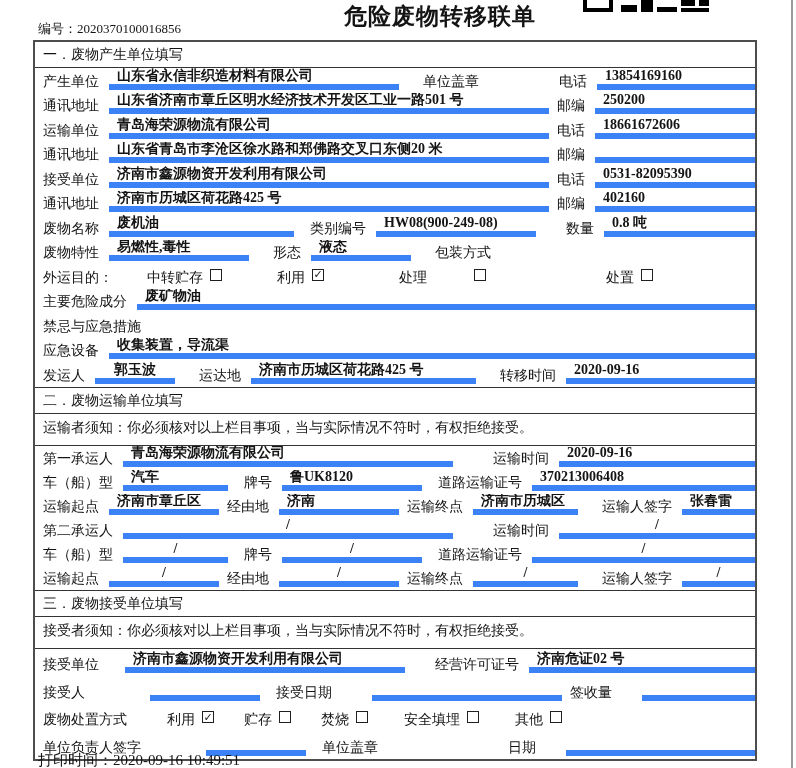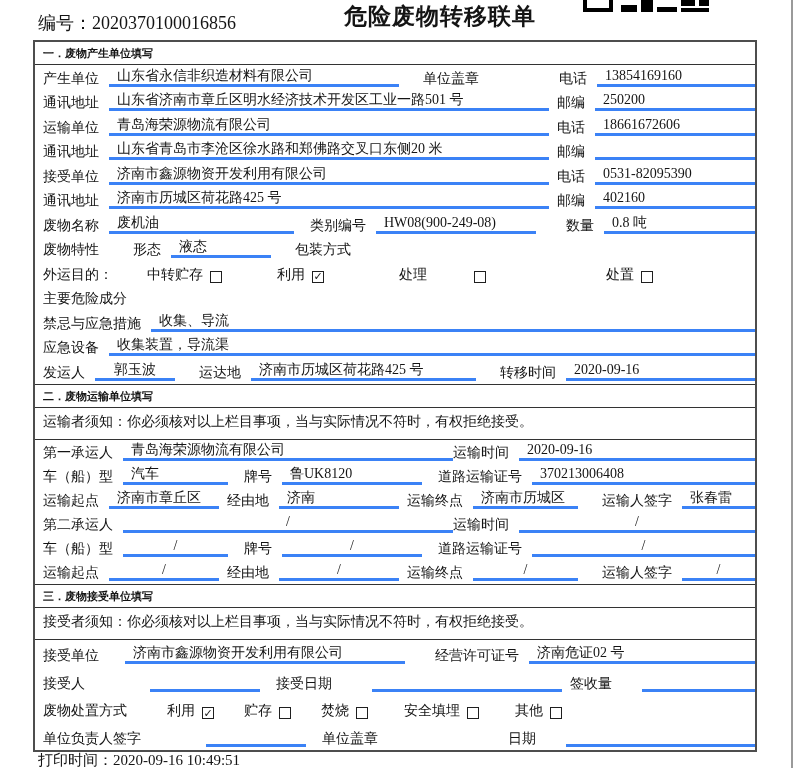--- a/index.html
+++ b/index.html
@@ -3,21 +3,21 @@
 <meta charset="utf-8">
 <style>
   html,body{margin:0;padding:0;}
   body{
     width:796px;height:768px;background:#ffffff;position:relative;overflow:hidden;
     font-family:"Liberation Serif","DejaVu Serif",serif;
     color:#141414;font-size:14px;
   }
   
   .doc-header{position:absolute;top:0;left:0;width:796px;height:40px;}
-  .serial{position:absolute;left:38px;top:11px;font-size:18px;white-space:nowrap;}
+  .serial{position:absolute;left:38px;top:20px;font-size:13px;white-space:nowrap;}
   .doc-title{
     position:absolute;left:80px;top:1px;width:720px;margin:0;text-align:center;
     font-size:23px;font-weight:bold;letter-spacing:1px;
     font-family:"Liberation Sans","DejaVu Sans",sans-serif;
   }
   
   .qr{position:absolute;left:583px;top:0;width:130px;height:13px;}
   .qr div{position:absolute;background:#000;}
   .qr .qb1{left:0;top:0;width:30px;height:12px;background:transparent;
            border:4px solid #000;border-top:none;box-sizing:border-box;}
@@ -29,53 +29,53 @@
   .qr .qb7{left:116px;top:0;width:10px;height:6px;}
   
   .scan-edge{position:absolute;left:791px;top:0;width:2px;height:768px;background:#9a9a9a;}
 
   
   .form{
     position:absolute;left:33px;top:40px;width:720px;
     border:2px solid #4d4d4d;background:#fff;box-sizing:content-box;
   }
   .sec-title{
-    font-weight:bold;font-size:11px;padding:4px 8px 3px 8px;
+    font-weight:normal;font-size:14px;padding:4px 8px 3px 8px;
     border-top:1px solid #333;border-bottom:1px solid #333;
     font-family:"Liberation Sans","DejaVu Sans",sans-serif;
   }
   .sec-title.first{border-top:none;}
   .notice{padding:5px 8px 8px 8px;border-bottom:1px solid #333;white-space:nowrap;}
 
   .row{display:flex;align-items:flex-end;padding:0 0 3px 8px;box-sizing:border-box;overflow:hidden;}
   .s1b .row{height:24.5px;}
   .s2b .row{height:24px;}
   .s3b .row{height:27.5px;}
 
   .lbl{white-space:nowrap;margin-right:10px;line-height:17px;flex:0 0 auto;}
   .val{
-    border-bottom:3px solid #3b82f6;line-height:17px;min-height:17px;
-    padding:0 8px;white-space:nowrap;overflow:hidden;flex:0 0 auto;box-sizing:border-box;
+    border-bottom:6px solid #3b82f6;line-height:17px;min-height:17px;
+    padding:0 8px;white-space:nowrap;overflow:hidden;flex:0 0 auto;box-sizing:border-box;font-weight:bold;
   }
   .fill{flex:1 1 auto;min-width:0;}
   .center{text-align:center;}
 
   
   .w80{width:80px;margin-top:38px;}.w100{width:100px;}.w105{width:105px;}.w110{width:110px;}
   .w120{width:120px;}.w140{width:140px;}.w160{width:160px;}.w185{width:185px;}
   .w190{width:190px;}.w225{width:225px;}.w280{width:280px;}.w290{width:290px;}
   .w330{width:330px;}.w440{width:440px;}
   
   .ml8{margin-left:8px;text-align:center;}.ml16{margin-left:16px;}.ml20{margin-left:20px;}
   .ml24{margin-left:24px;}.ml30{margin-left:30px;}.ml36{margin-left:36px;}
-  .ml40{}.ml55{margin-left:55px;}.ml70{margin-left:70px;}
+  .ml40{margin-left:40px;}.ml55{margin-left:55px;}.ml70{margin-left:70px;}
   .ml75{margin-left:75px;gap:40px;}.ml120{margin-left:120px;}
 
   
-  .opt{display:inline-flex;align-items:flex-end;flex:0 0 auto;line-height:17px;margin-top:36px;}
+  .opt{display:inline-flex;align-items:flex-start;flex:0 0 auto;line-height:17px;margin-top:36px;}
   .opt .cb{
     margin-left:7px;width:12px;height:12px;border:1px solid #1f1f1f;
     display:inline-flex;align-items:center;justify-content:center;
     font-size:11px;line-height:1;box-sizing:border-box;
     font-family:"DejaVu Sans",sans-serif;
   }
   
   .print-time{position:absolute;left:38px;top:751px;font-size:15px;white-space:nowrap;}
 </style>
 </head>
@@ -147,20 +147,21 @@
       <span class="lbl">废物名称</span>
       <span class="val w185">废机油</span>
       <span class="lbl ml16">类别编号</span>
       <span class="val w160">HW08(900-249-08)</span>
       <span class="lbl ml30">数量</span>
       <span class="val fill">0.8 吨</span>
     </div>
 
     <div class="row">
       <span class="lbl">废物特性</span>
+      <span class="val w140">易燃性,毒性</span>
       <span class="lbl ml24">形态</span>
       <span class="val w100">液态</span>
       <span class="lbl ml24">包装方式</span>
     </div>
 
     <div class="row">
       <span class="lbl">外运目的：</span>
       <span class="opt ml24">
         <span>中转贮存</span>
         <span class="cb"></span>
@@ -174,25 +175,25 @@
         <span class="cb"></span>
       </span>
       <span class="opt ml120">
         <span>处置</span>
         <span class="cb"></span>
       </span>
     </div>
 
     <div class="row">
       <span class="lbl">主要危险成分</span>
+      <span class="val fill">废矿物油</span>
     </div>
 
     <div class="row">
       <span class="lbl">禁忌与应急措施</span>
-      <span class="val fill">收集、导流</span>
     </div>
 
     <div class="row">
       <span class="lbl">应急设备</span>
       <span class="val fill">收集装置，导流渠</span>
     </div>
 
     <div class="row">
       <span class="lbl">发运人</span>
       <span class="val w80 center">郭玉波</span>

